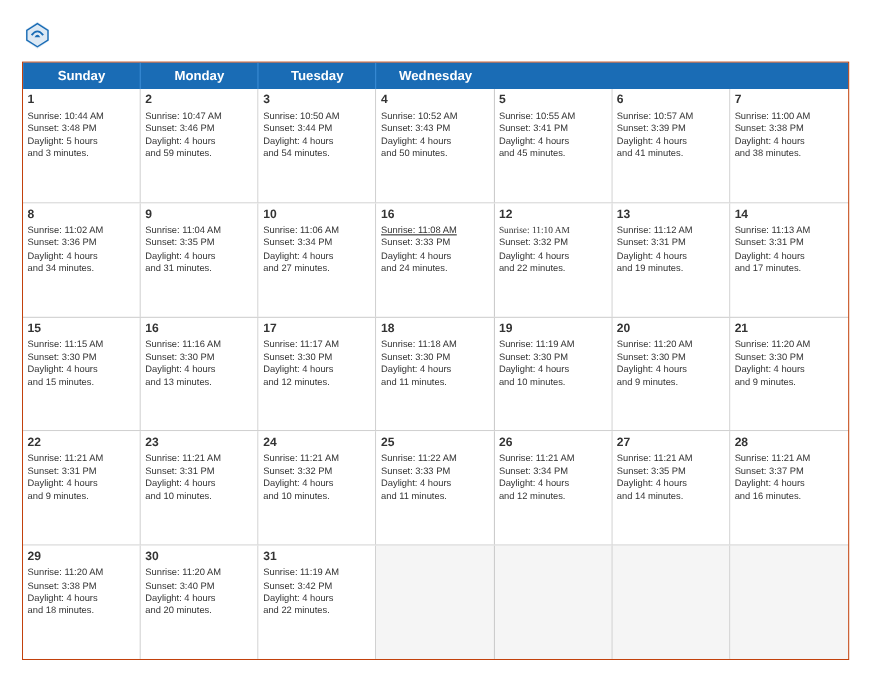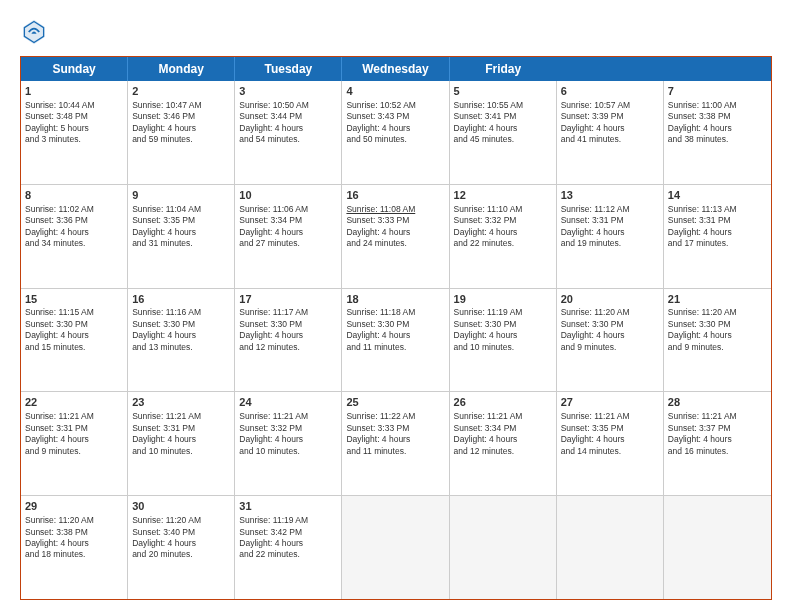--- a/index.html
+++ b/index.html
@@ -131,21 +131,20 @@
       <div class="location-title"></div>
     </div>
   </div>
 
   <div class="calendar">
     <div class="cal-header-row">
     <div class="cal-header-cell">Sunday</div>
         <div class="cal-header-cell">Monday</div>
         <div class="cal-header-cell">Tuesday</div>
         <div class="cal-header-cell">Wednesday</div>
-        <div class="cal-header-cell">Friday</div>
       </div>
     <div class="cal-body">
     <div class="cal-row">
           <div class="cal-cell">
             <span class="day-num">1</span>
             <span style="display: block;">Sunrise: 10:44 AM</span>
             <span style="display: block;">Sunset: 3:48 PM</span>
             <span style="display: block;">Daylight: 5 hours</span>
             <span style="display: block;">and 3 minutes.</span>
           </div>
@@ -216,21 +215,21 @@
           </div>
           <div class="cal-cell">
             <span class="day-num">16</span>
             <span style="display: block; text-decoration: underline;">Sunrise: 11:08 AM</span>
             <span style="display: block;">Sunset: 3:33 PM</span>
             <span style="display: block;">Daylight: 4 hours</span>
             <span style="display: block;">and 24 minutes.</span>
           </div>
           <div class="cal-cell">
             <span class="day-num">12</span>
-            <span style="display: block;">Sunrise: 11:10 AM</span>
+            <span style="display: block; font-family: Liberation Serif, serif;">Sunrise: 11:10 AM</span>
             <span style="display: block;">Sunset: 3:32 PM</span>
             <span style="display: block;">Daylight: 4 hours</span>
             <span style="display: block;">and 22 minutes.</span>
           </div>
           <div class="cal-cell">
             <span class="day-num">13</span>
             <span style="display: block;">Sunrise: 11:12 AM</span>
             <span style="display: block;">Sunset: 3:31 PM</span>
             <span style="display: block;">Daylight: 4 hours</span>
             <span style="display: block;">and 19 minutes.</span>

